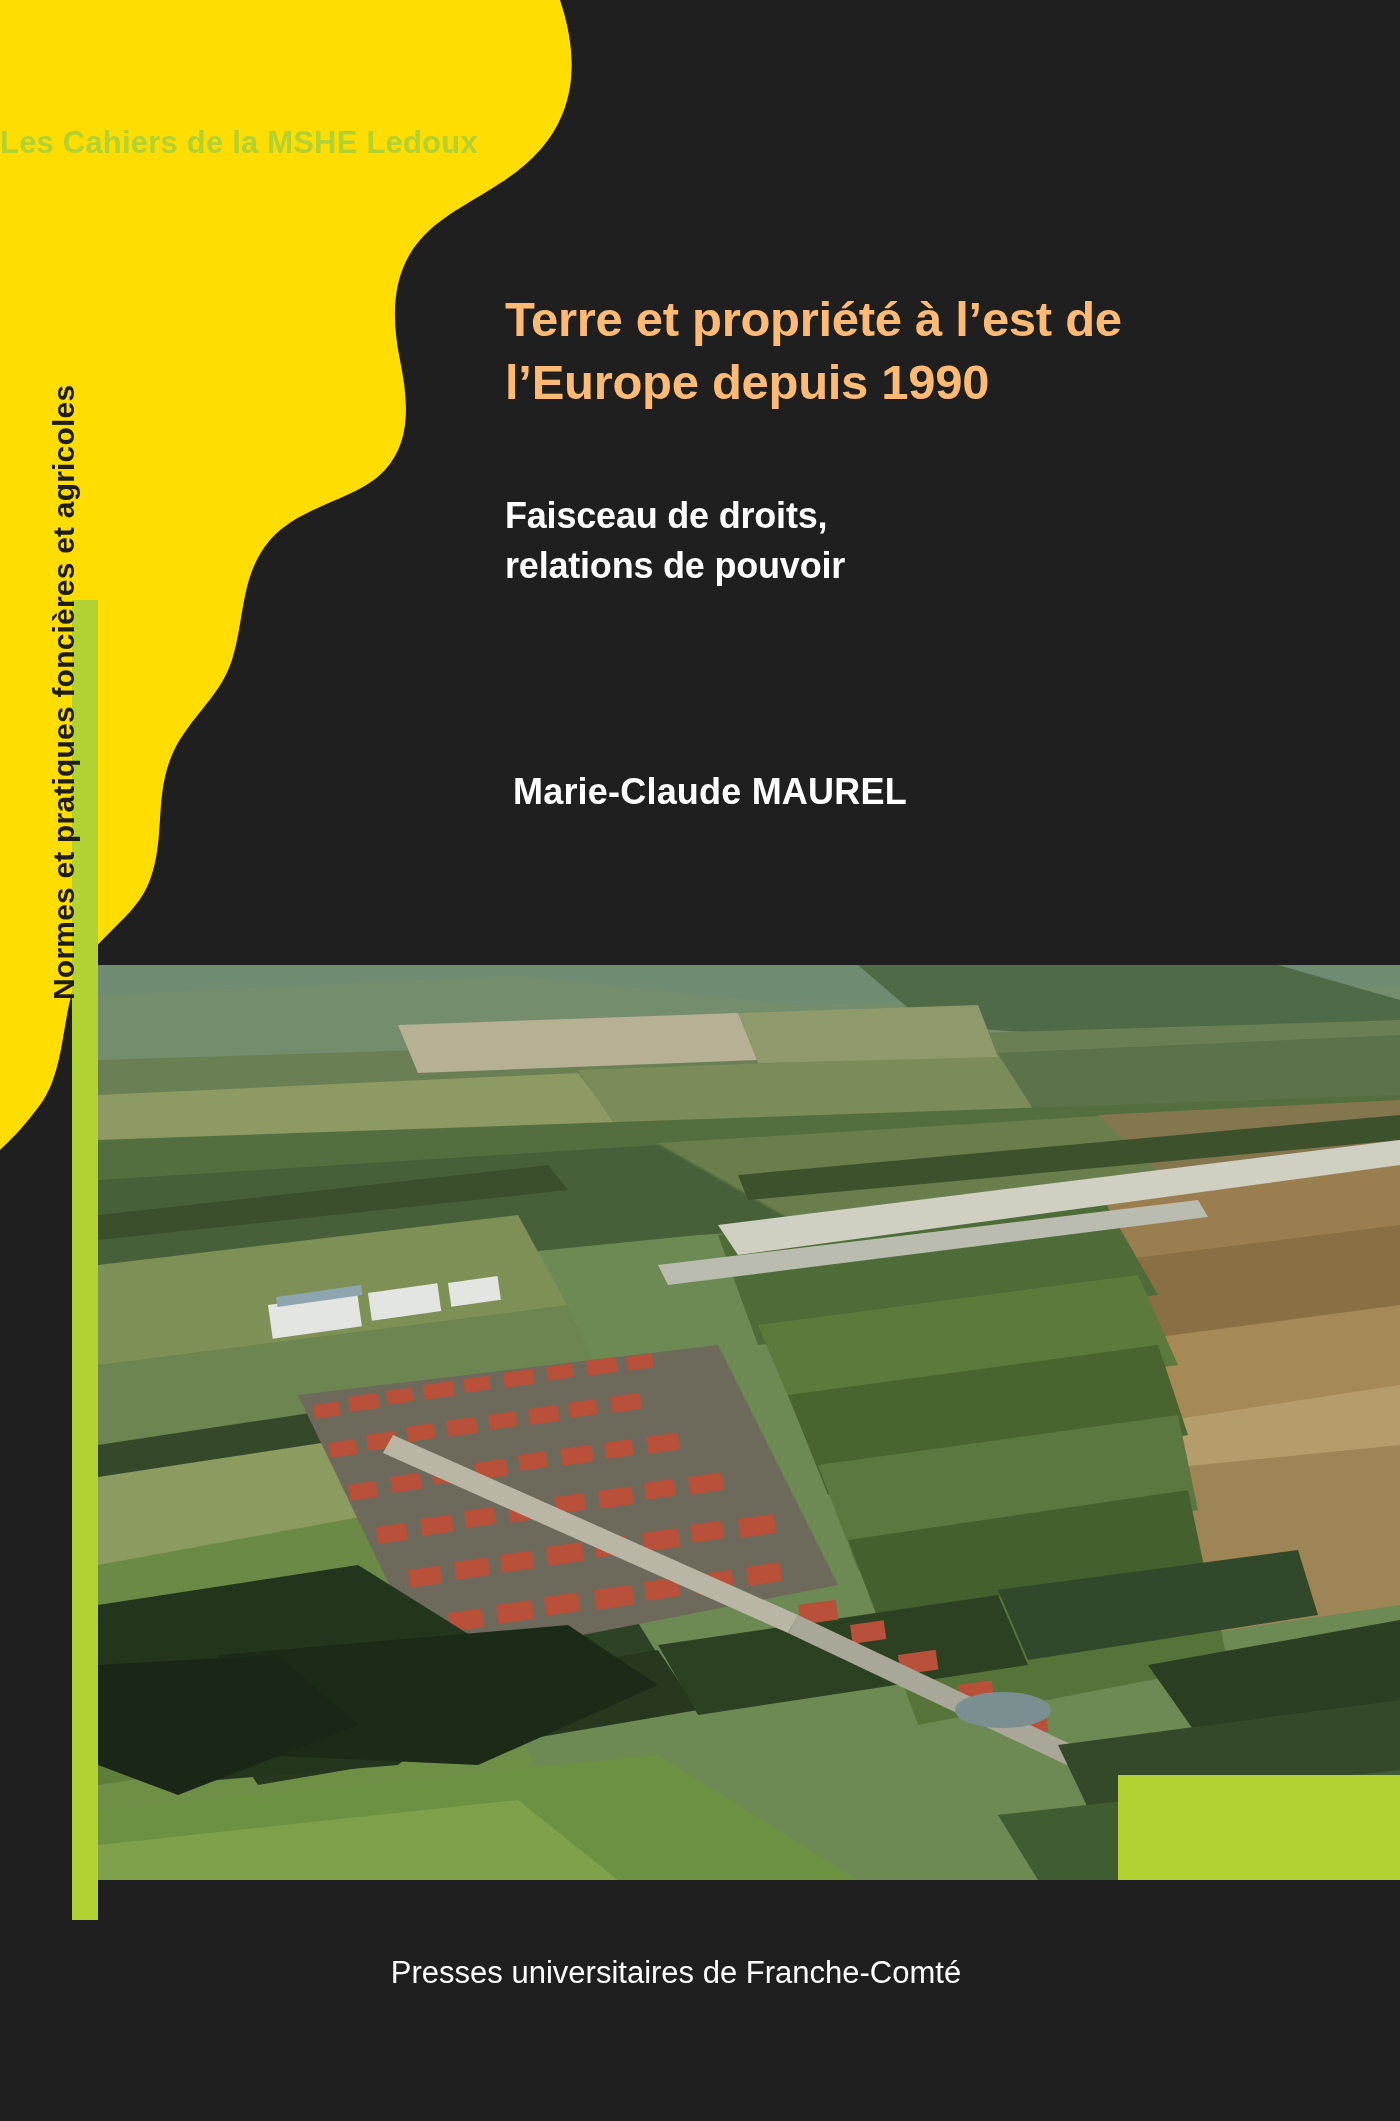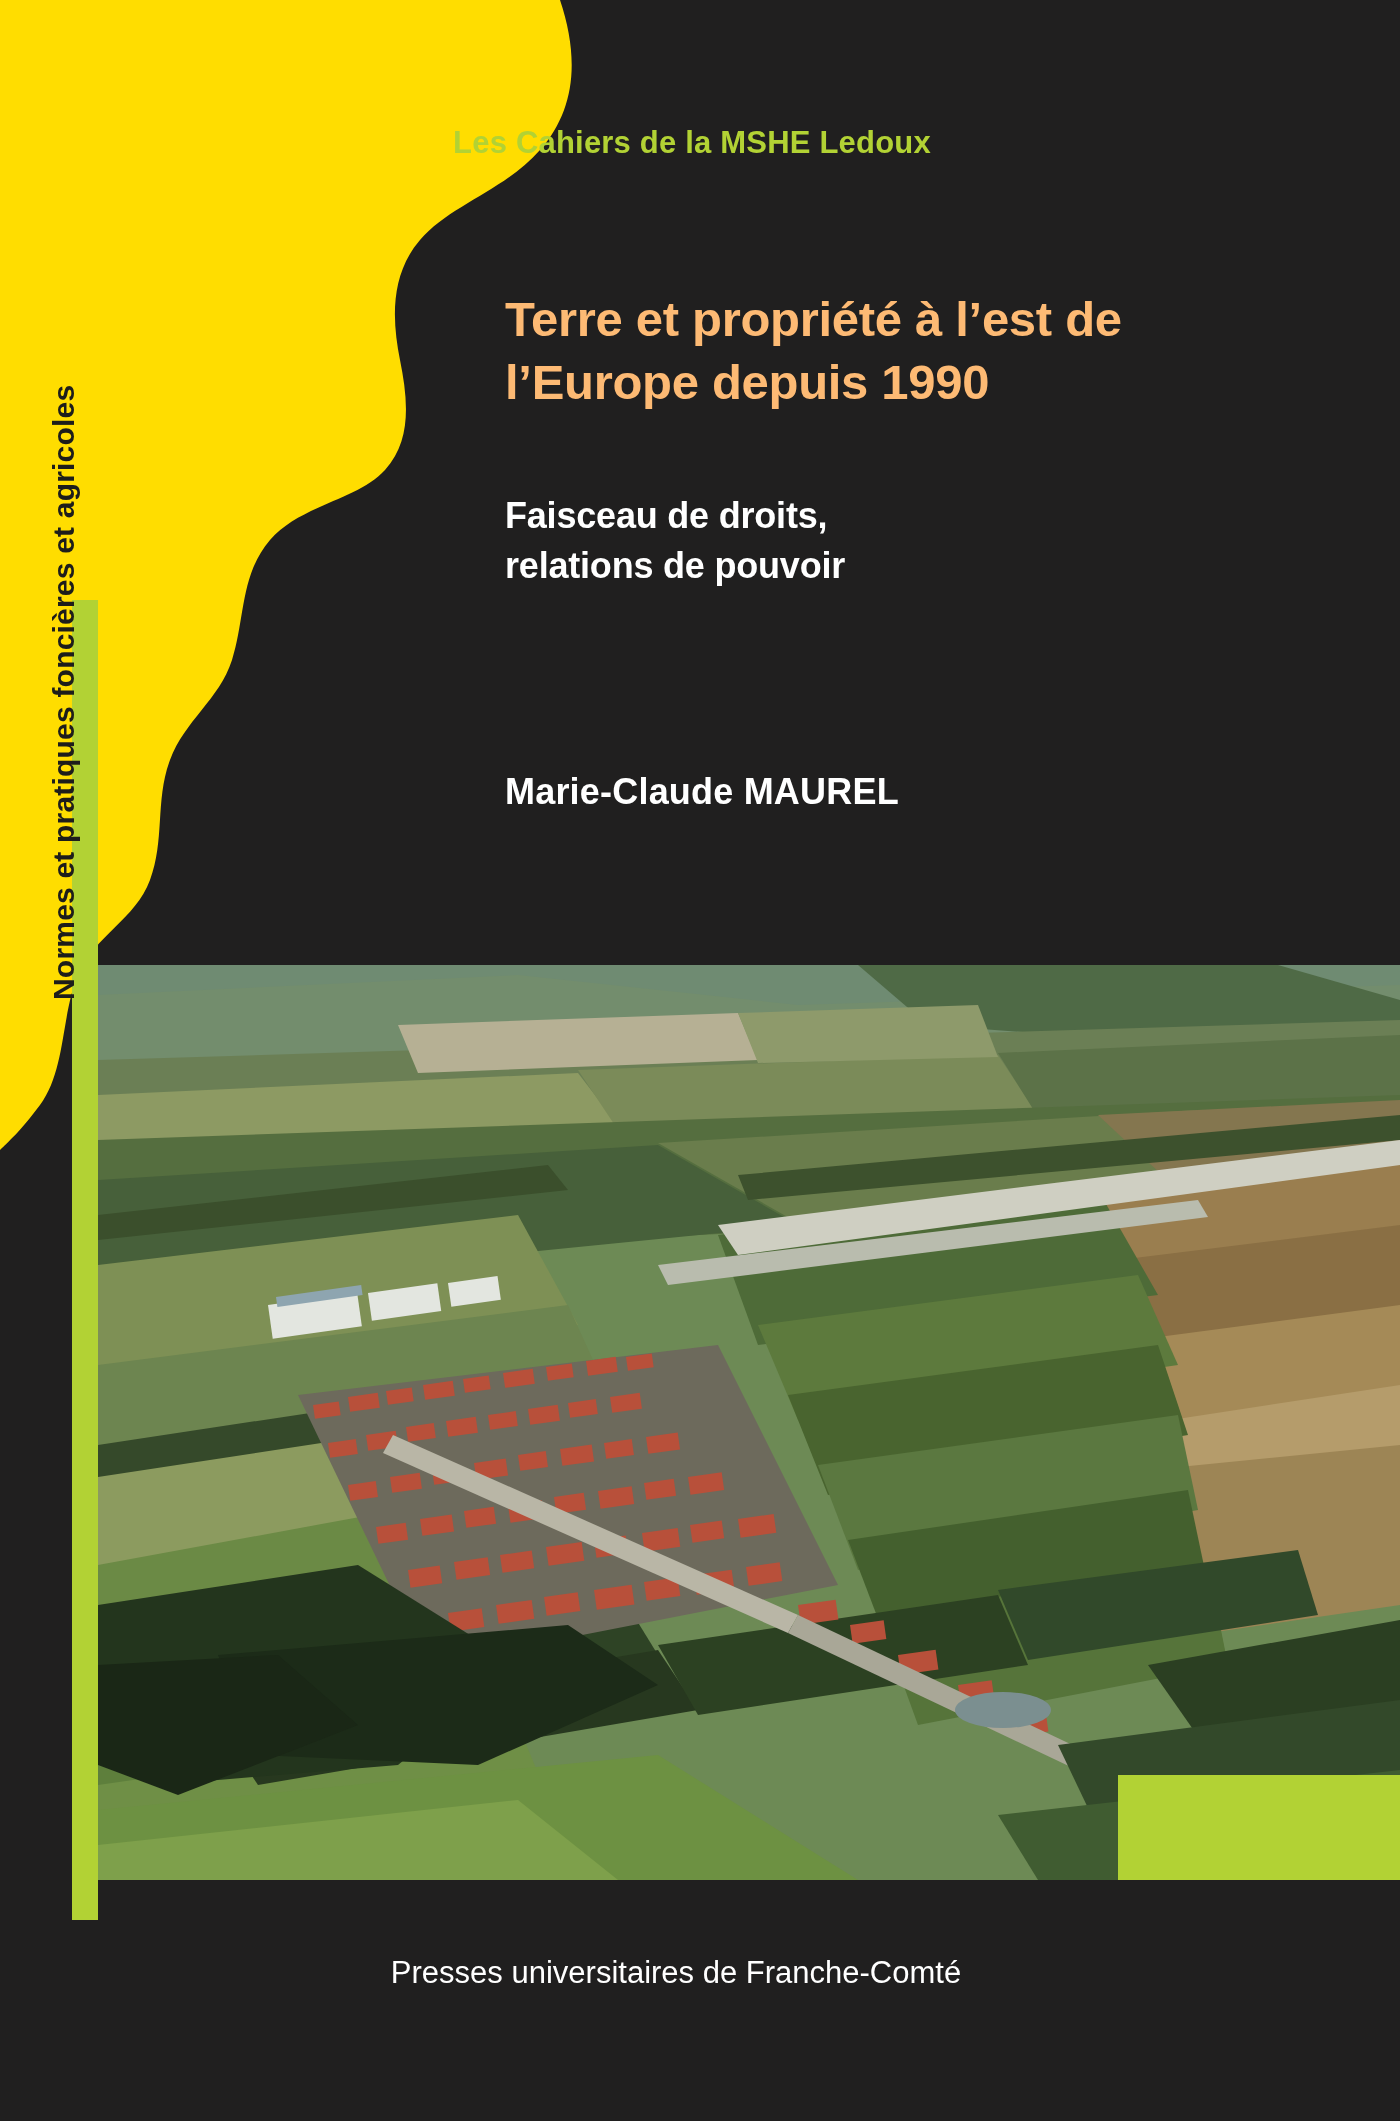--- a/index.html
+++ b/index.html
@@ -55,21 +55,21 @@
     letter-spacing: 0.2px;
     white-space: nowrap;
   }
 
   
   .collection {
     position: absolute;
     left: 0;
     top: 125px;
     width: 1384px;
-    text-align: center;
+    text-align: left;
     color: #b2d234;
     font-size: 31px;
     font-weight: bold;
     z-index: 5;
     letter-spacing: 0.2px;
   }
 
   
   .title-block {
     position: absolute;
@@ -91,21 +91,21 @@
     font-size: 36px;
     font-weight: bold;
     line-height: 1.38;
     margin: 78px 0 0 0;
     letter-spacing: -0.2px;
   }
   .author {
     color: #ffffff;
     font-size: 36px;
     font-weight: bold;
-    margin: 180px 0 0 0;
+    margin: 180px 0 0 8px;
     letter-spacing: 0.2px;
   }
 
   
   .photo {
     position: absolute;
     left: 98px;
     top: 965px;
     width: 1302px;
     height: 915px;

